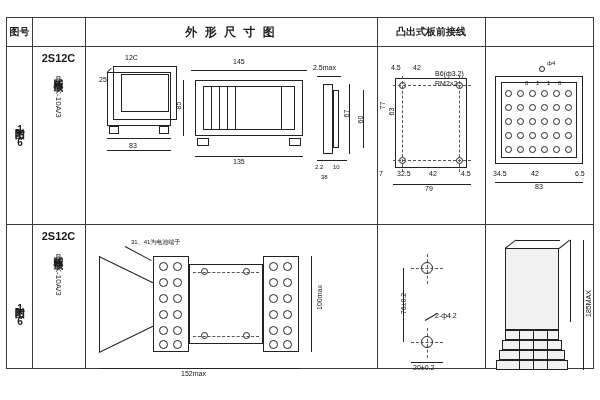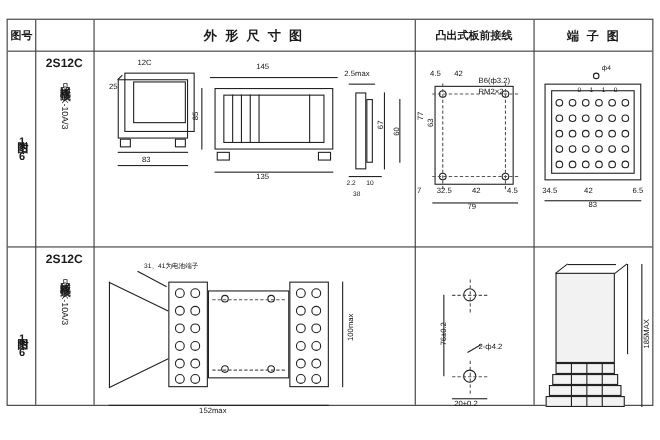--- a/index.html
+++ b/index.html
@@ -117,21 +117,20 @@
     <div class="hline" style="top:28px;"></div>
     <div class="hline" style="top:206px;"></div>
     <div class="vline" style="left:25px;"></div>
     <div class="vline" style="left:78px;"></div>
     <div class="vline" style="left:370px;"></div>
     <div class="vline" style="left:478px;"></div>
 
     <div class="cell-label" style="left:0;top:0;width:25px;height:28px;font-size:10px;letter-spacing:0;">图号</div>
     <div class="cell-label" style="left:78px;top:0;width:292px;height:28px;font-size:12px;">外 形 尺 寸 图</div>
     <div class="cell-label" style="left:370px;top:0;width:108px;height:28px;font-size:10px;letter-spacing:0;">凸出式板前接线</div>
-    <div class="cell-label" style="left:478px;top:0;width:110px;height:28px;font-size:11px;">端 子 图</div>
 
     <div class="rowlbl vert-text" style="left:0;top:28px;height:178px;">附图16</div>
 
     <div class="struct" style="left:25px;top:28px;height:178px;">
       <div class="model">2S12C</div>
       <div class="vtxt">凸出式板后接线</div>
       <div class="code">JCK-10A/3</div>
     </div>
 
     <div class="dwg" style="left:78px;top:28px;width:292px;height:178px;">

